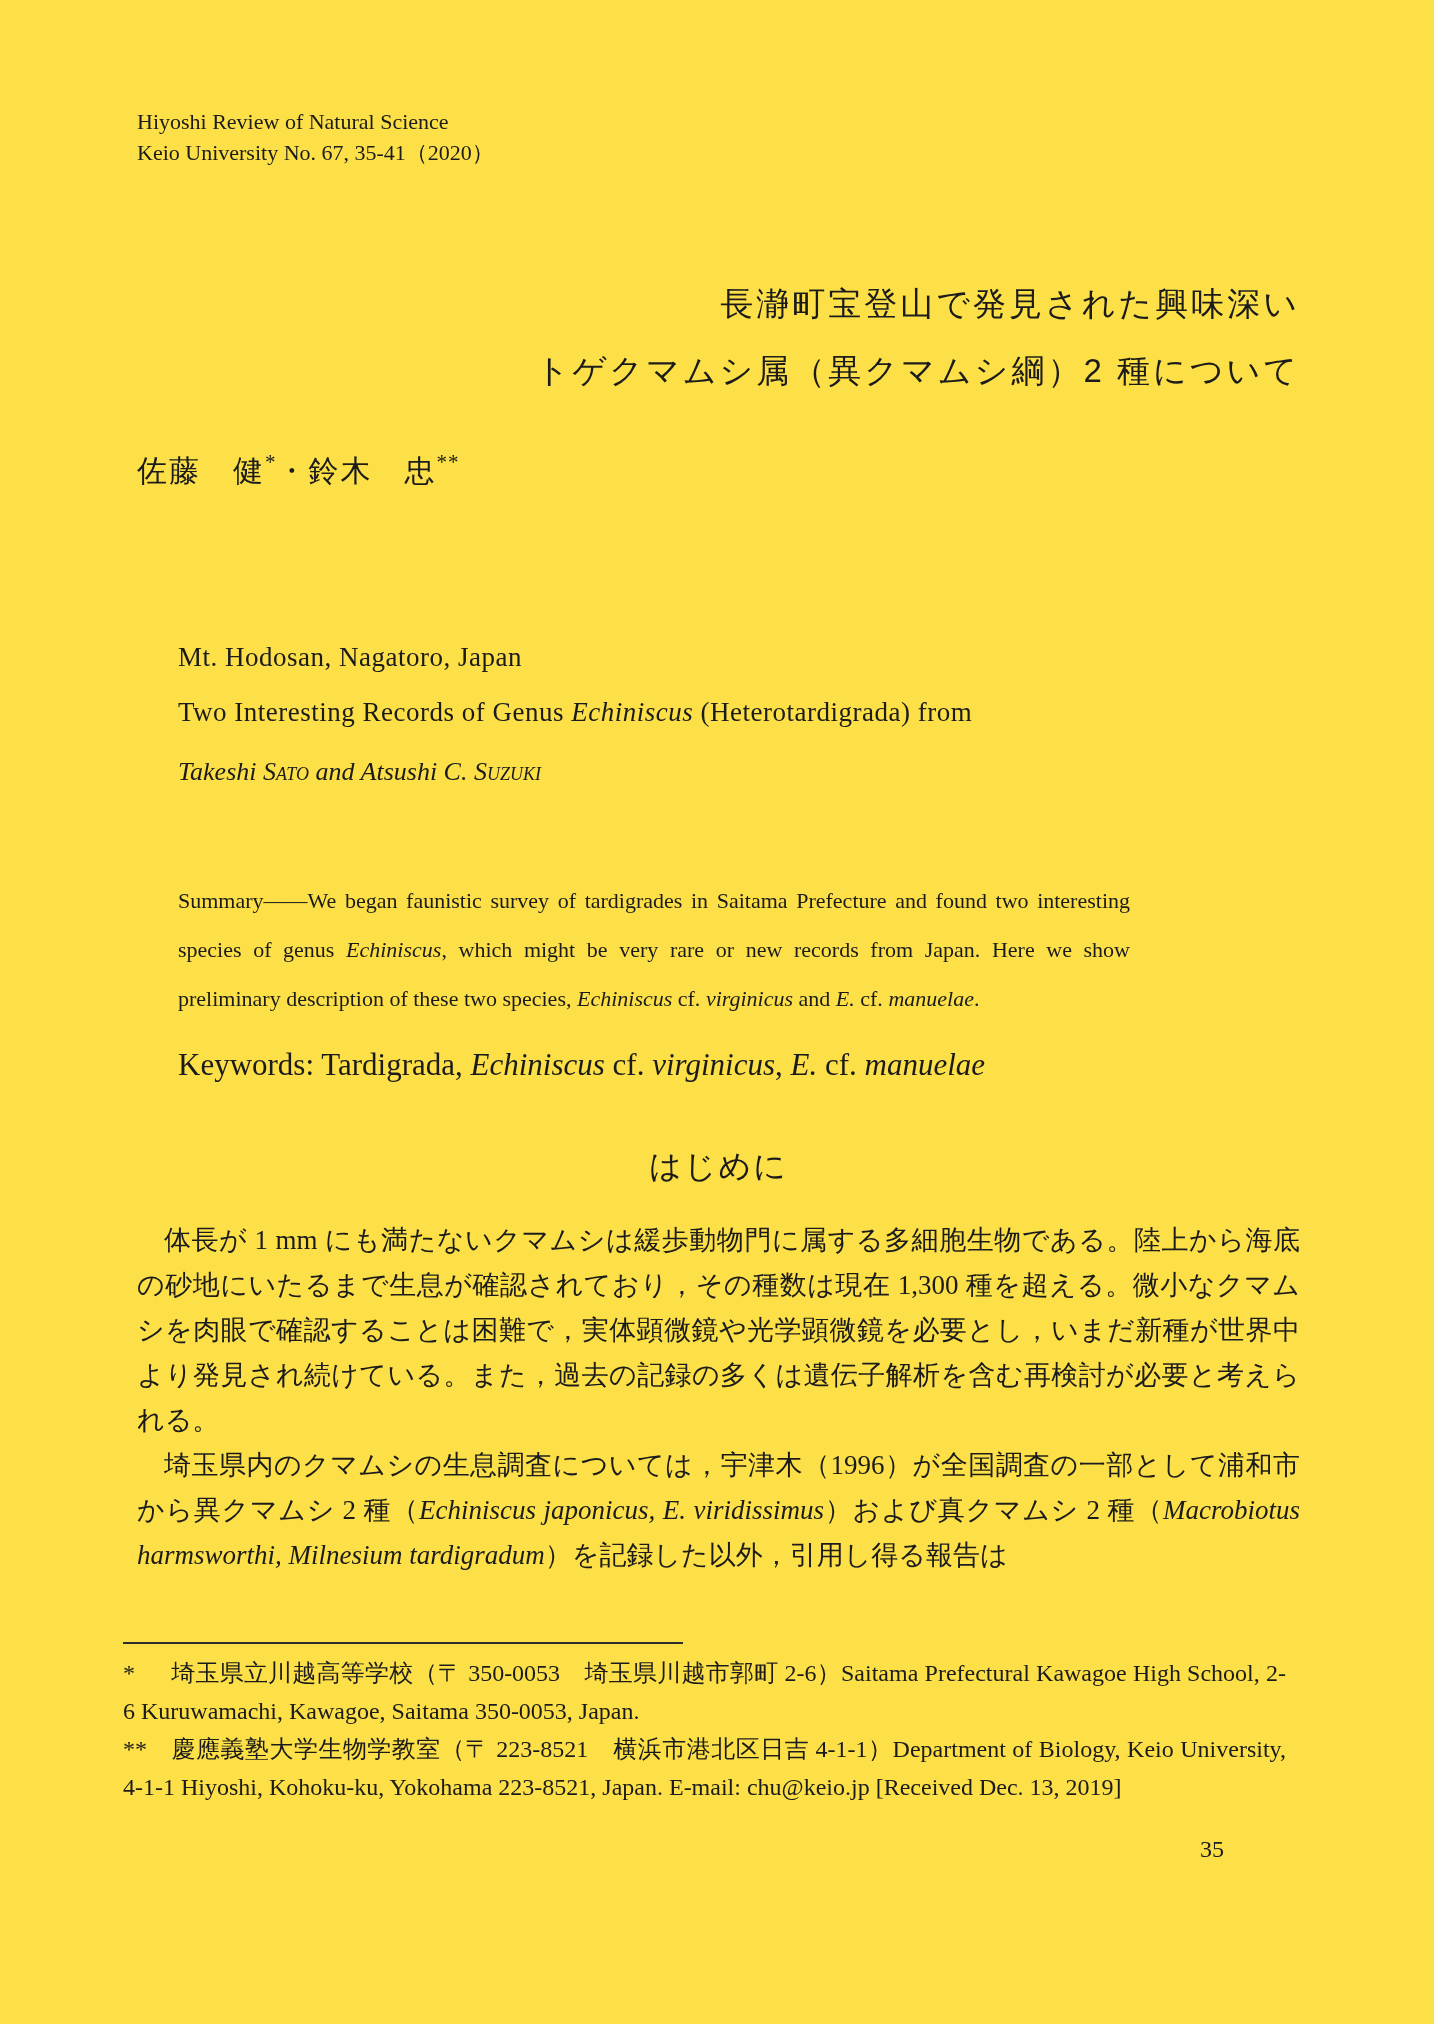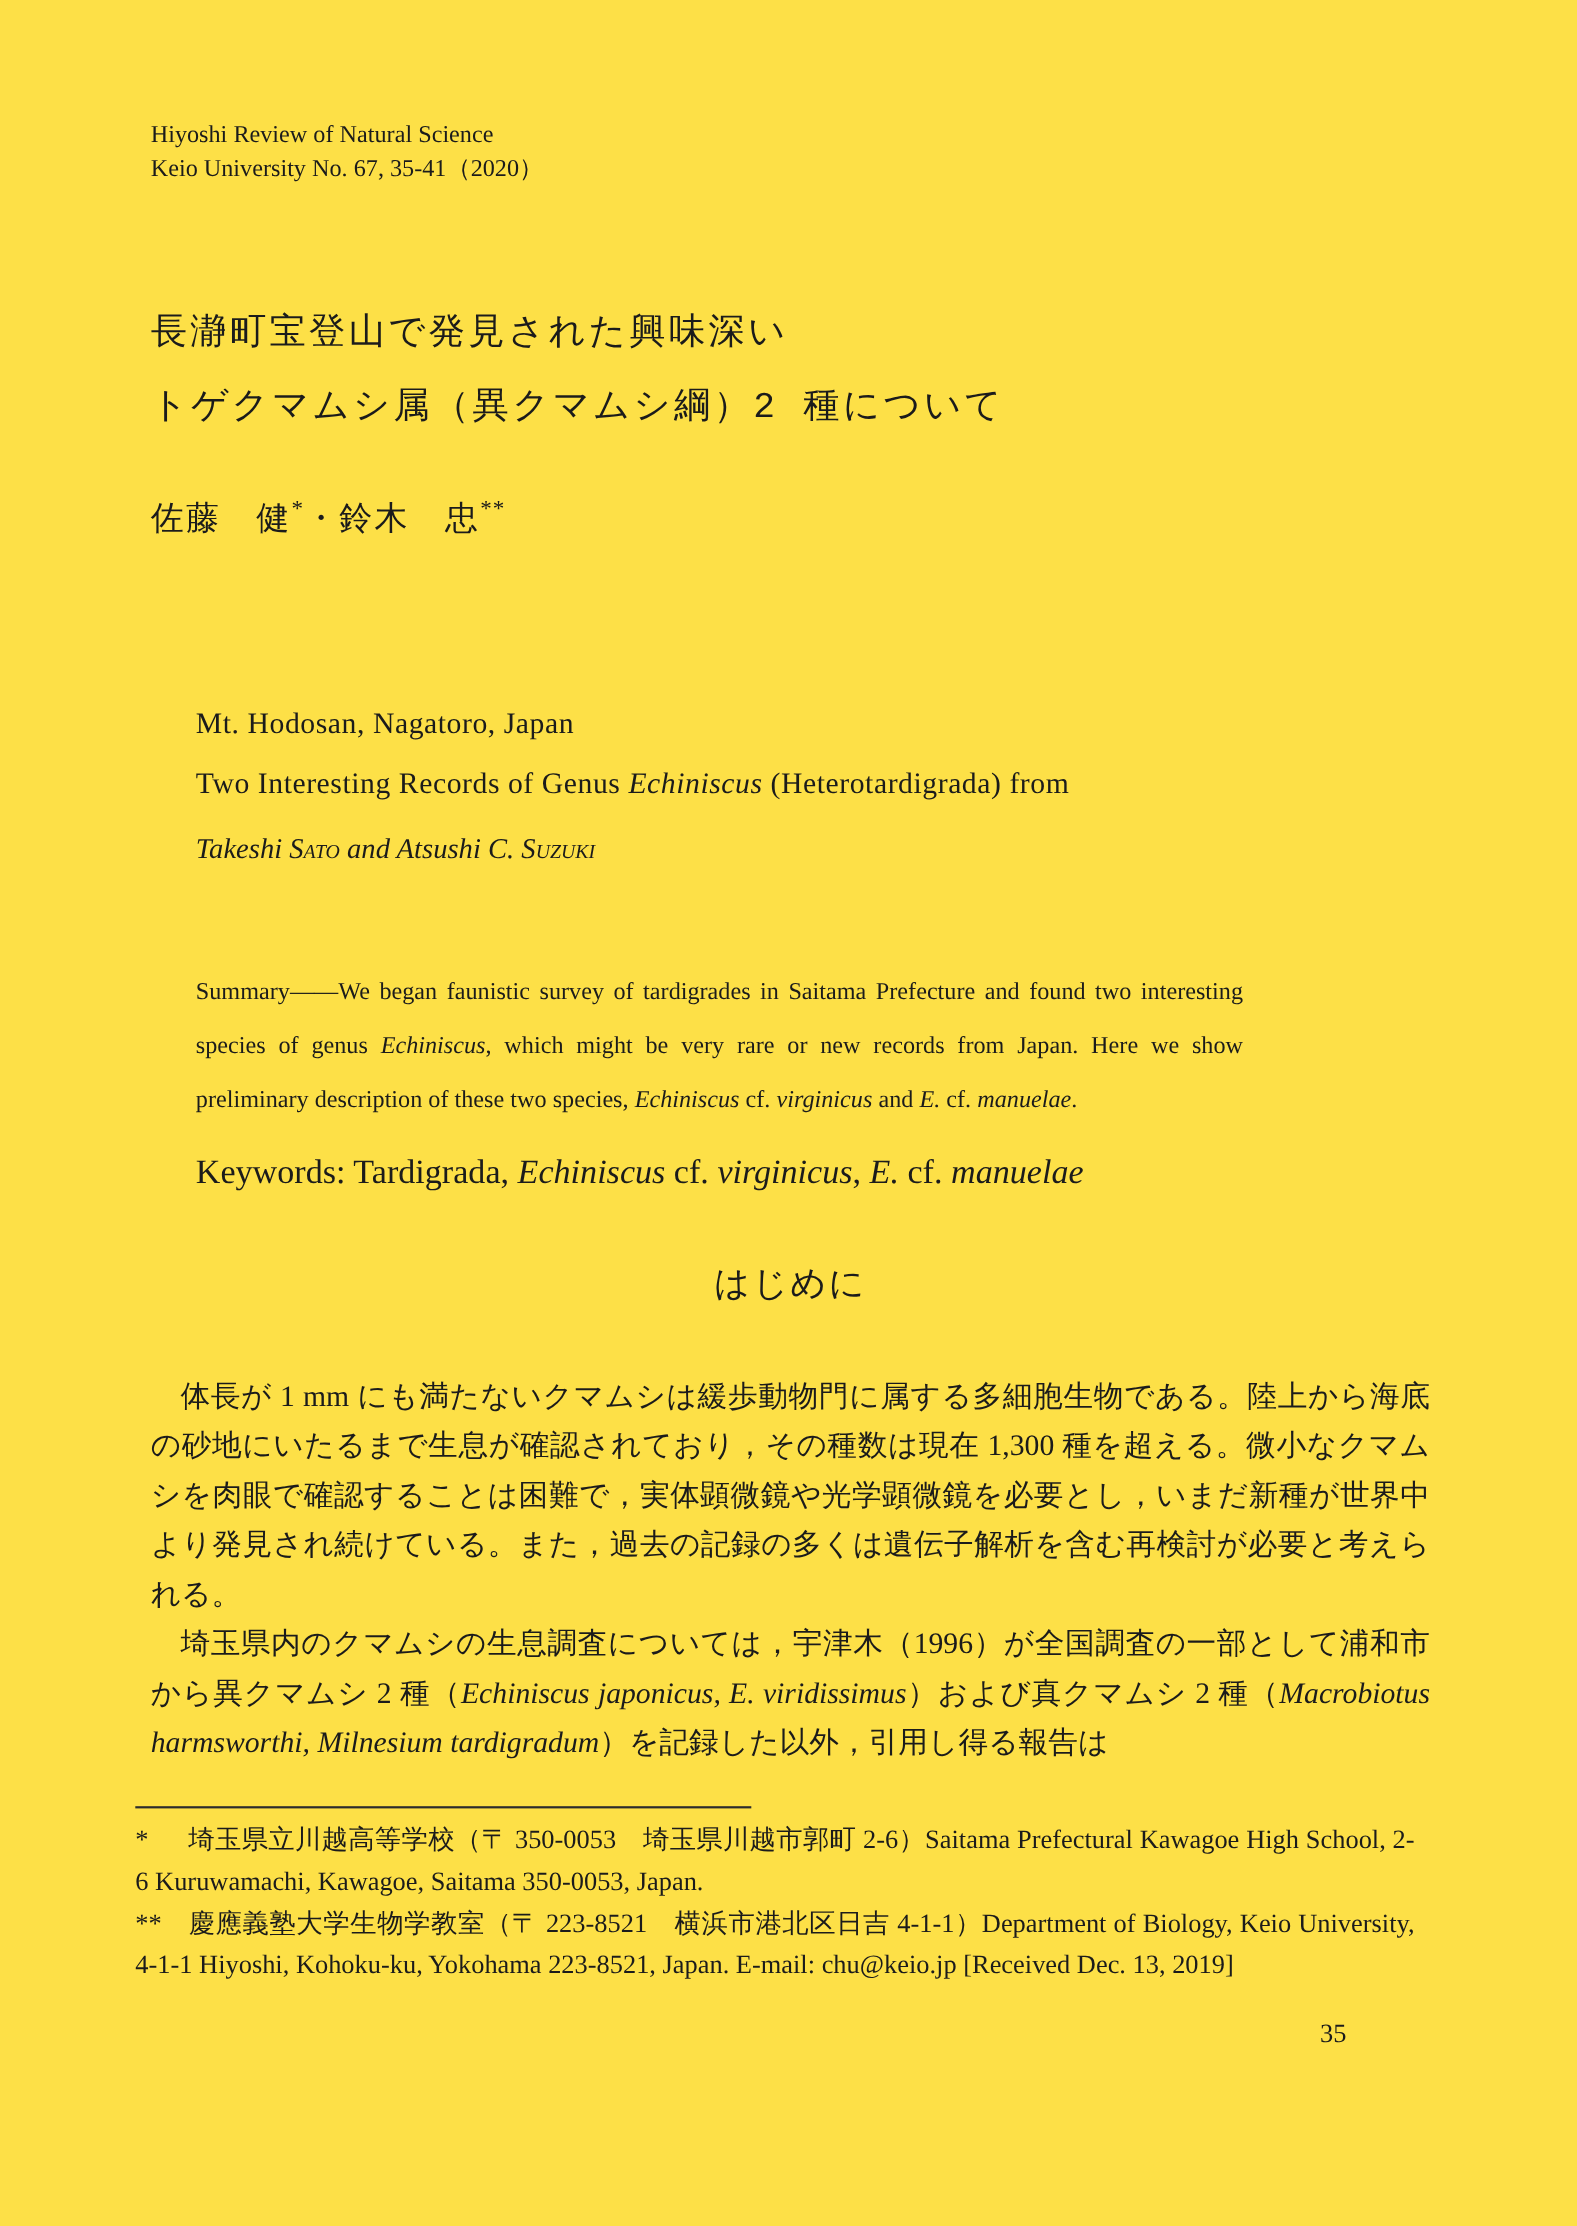--- a/index.html
+++ b/index.html
@@ -19,22 +19,22 @@
     top: 0;
     width: 1163px;
   }
   .journal-header {
     margin-top: 106px;
     font-size: 22px;
     line-height: 31px;
   }
   .title-ja {
     margin: 102px 0 0 0;
-    text-align: left;
-    font-family: Liberation Mono, monospace;
+    text-align: right;
+    font-family: Liberation Sans, sans-serif;
     font-weight: 500;
     font-size: 33px;
     line-height: 67px;
     letter-spacing: 3px;
   }
   .title-ja .title-line { display: block; }
   .authors-ja {
     margin-top: 46px;
     text-align: left;
     font-size: 30px;
@@ -82,21 +82,21 @@
     line-height: 40px;
     letter-spacing: 2px;
   }
   .body-para {
     margin: 0;
     font-size: 27px;
     line-height: 45px;
     text-align: justify;
     text-indent: 1em;
   }
-  .body-para.first { margin-top: 61px; }
+  .body-para.first { margin-top: 32px; }
   .footnote-area {
     position: absolute;
     left: 123px;
     top: 1642px;
     width: 1163px;
   }
   .footnote-rule {
     width: 560px;
     border-top: 2px solid #2c2c2c;
     margin-bottom: 10px;

